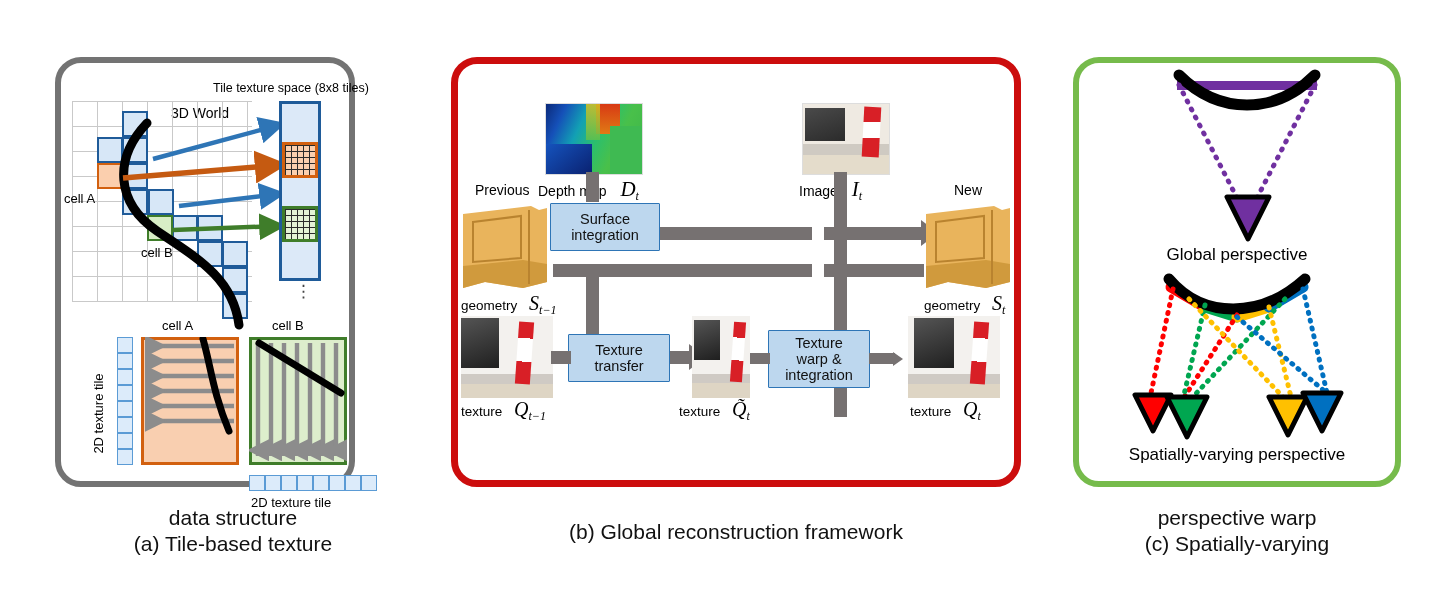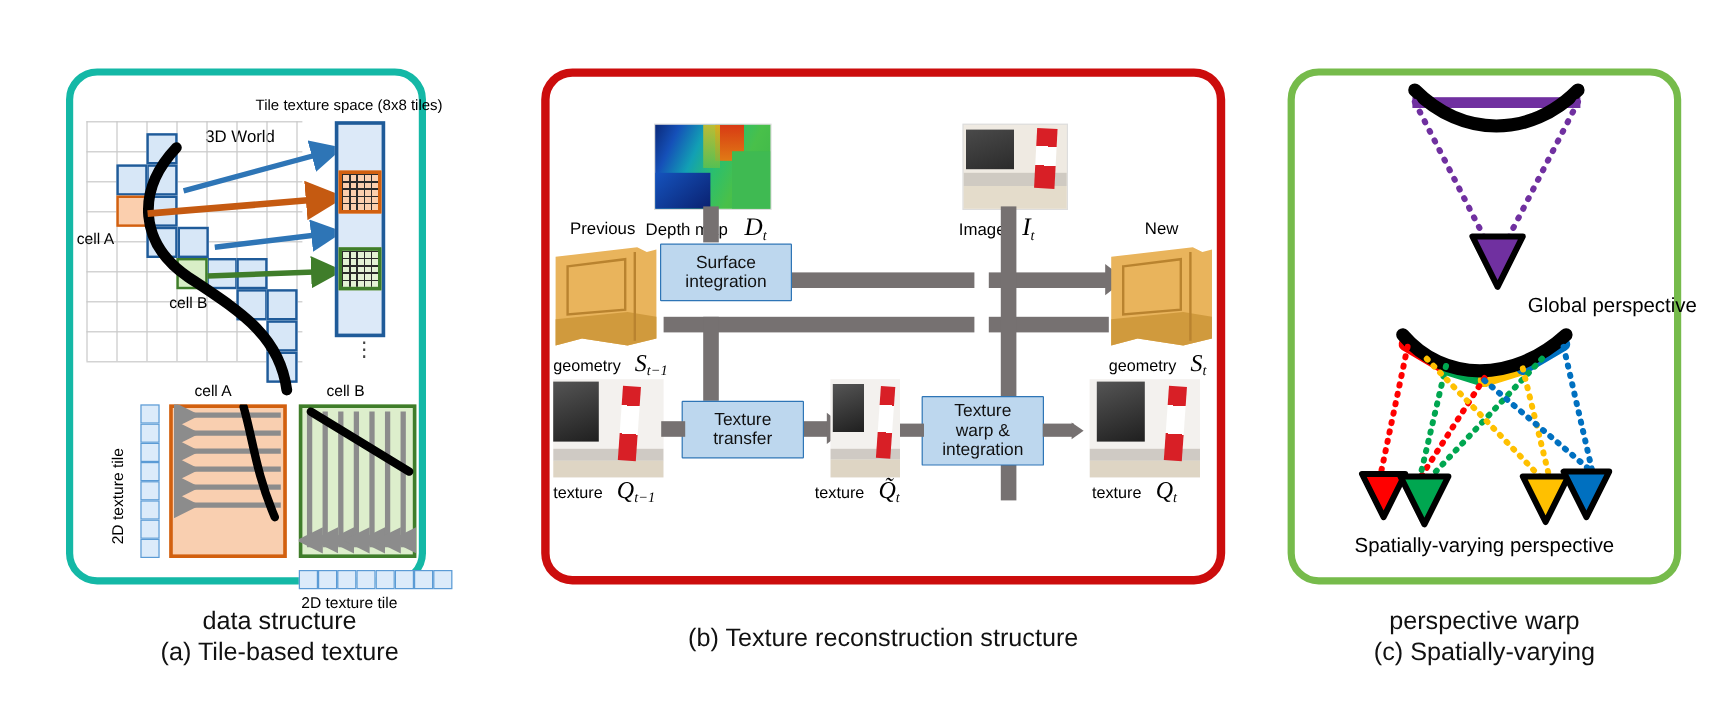--- a/index.html
+++ b/index.html
@@ -1,20 +1,20 @@
 <!DOCTYPE html>
 <html><head>
 <meta charset="utf-8">
 <style>
   html,body{margin:0;padding:0;background:#ffffff;}
   body{width:1430px;height:594px;font-family:"Liberation Sans",sans-serif;overflow:hidden;}
   #fig{position:relative;width:1430px;height:594px;background:#fff;}
 
   .panel{position:absolute;background:#fff;box-sizing:border-box;border-radius:26px;}
-  #panel-a{left:55px;top:57px;width:300px;height:430px;border:6px solid #14b8a6;}
+  #panel-a{left:55px;top:57px;width:300px;height:430px;border:6px solid #737373;}
   #panel-b{left:451px;top:57px;width:570px;height:430px;border:7px solid #cc0d0d;}
   #panel-c{left:1073px;top:57px;width:328px;height:430px;border:6px solid #76bb4b;}
 
   .caption{position:absolute;text-align:center;font-size:21px;color:#111;line-height:1.22;}
   #cap-a{left:55px;top:505px;width:356px;}
   #cap-b{left:451px;top:519px;width:570px;}
   #cap-c{left:1073px;top:505px;width:328px;}
 
   .abs{position:absolute;}
   .lbl{position:absolute;color:#000;white-space:nowrap;}
@@ -326,21 +326,21 @@
 
       <rect x="98" y="18" width="140" height="9" fill="#7030a0"></rect>
 
       <path d="M 100 12 C 140 52, 196 52, 236 12" stroke="#000" stroke-width="11" fill="none" stroke-linecap="round"></path>
 
       <line x1="100" y1="22" x2="158" y2="135" stroke="#7030a0" stroke-width="5" stroke-linecap="round" stroke-dasharray="1 8"></line>
       <line x1="236" y1="22" x2="178" y2="135" stroke="#7030a0" stroke-width="5" stroke-linecap="round" stroke-dasharray="1 8"></line>
 
       <path d="M 148 134 L 190 134 L 169 176 Z" fill="#7030a0" stroke="#000" stroke-width="5" stroke-linejoin="round"></path>
     </svg>
-    <div class="lbl" style="left:0;top:182px;width:316px;text-align:right;font-size:17px;padding-left:19px;">Global perspective</div>
+    <div class="lbl" style="left:0;top:182px;width:316px;text-align:center;font-size:17px;">Global perspective</div>
 
     <svg class="abs" style="left:0;top:210px;width:316px;height:180px;" viewBox="0 0 316 180">
 
       <path d="M 92 14 L 126 34" stroke="#ff0000" stroke-width="11" stroke-linecap="round"></path>
       <path d="M 126 34 L 158 44" stroke="#00a650" stroke-width="11" stroke-linecap="round"></path>
       <path d="M 158 44 L 190 34" stroke="#ffc000" stroke-width="11" stroke-linecap="round"></path>
       <path d="M 190 34 L 224 14" stroke="#0070c0" stroke-width="11" stroke-linecap="round"></path>
 
       <path d="M 90 6 C 124 46, 182 46, 226 6" stroke="#000" stroke-width="11" fill="none" stroke-linecap="round"></path>
 
@@ -361,19 +361,19 @@
       <path d="M 190 124 L 228 124 L 209 162 Z" fill="#ffc000" stroke="#000" stroke-width="5" stroke-linejoin="round"></path>
       <path d="M 224 120 L 262 120 L 243 158 Z" fill="#0070c0" stroke="#000" stroke-width="5" stroke-linejoin="round"></path>
     </svg>
     <div class="lbl" style="left:0;top:382px;width:316px;text-align:center;font-size:17px;">Spatially-varying perspective</div>
   </div>
 
   <div class="caption" id="cap-a">
     <div>data structure</div>
     <div>(a) Tile-based texture</div>
   </div>
-  <div class="caption" id="cap-b">(b) Texture reconstruction structure</div>
+  <div class="caption" id="cap-b">(b) Global reconstruction framework</div>
   <div class="caption" id="cap-c">
     <div>perspective warp</div>
     <div>(c) Spatially-varying</div>
   </div>
 
 </div>
 
 </body></html>

